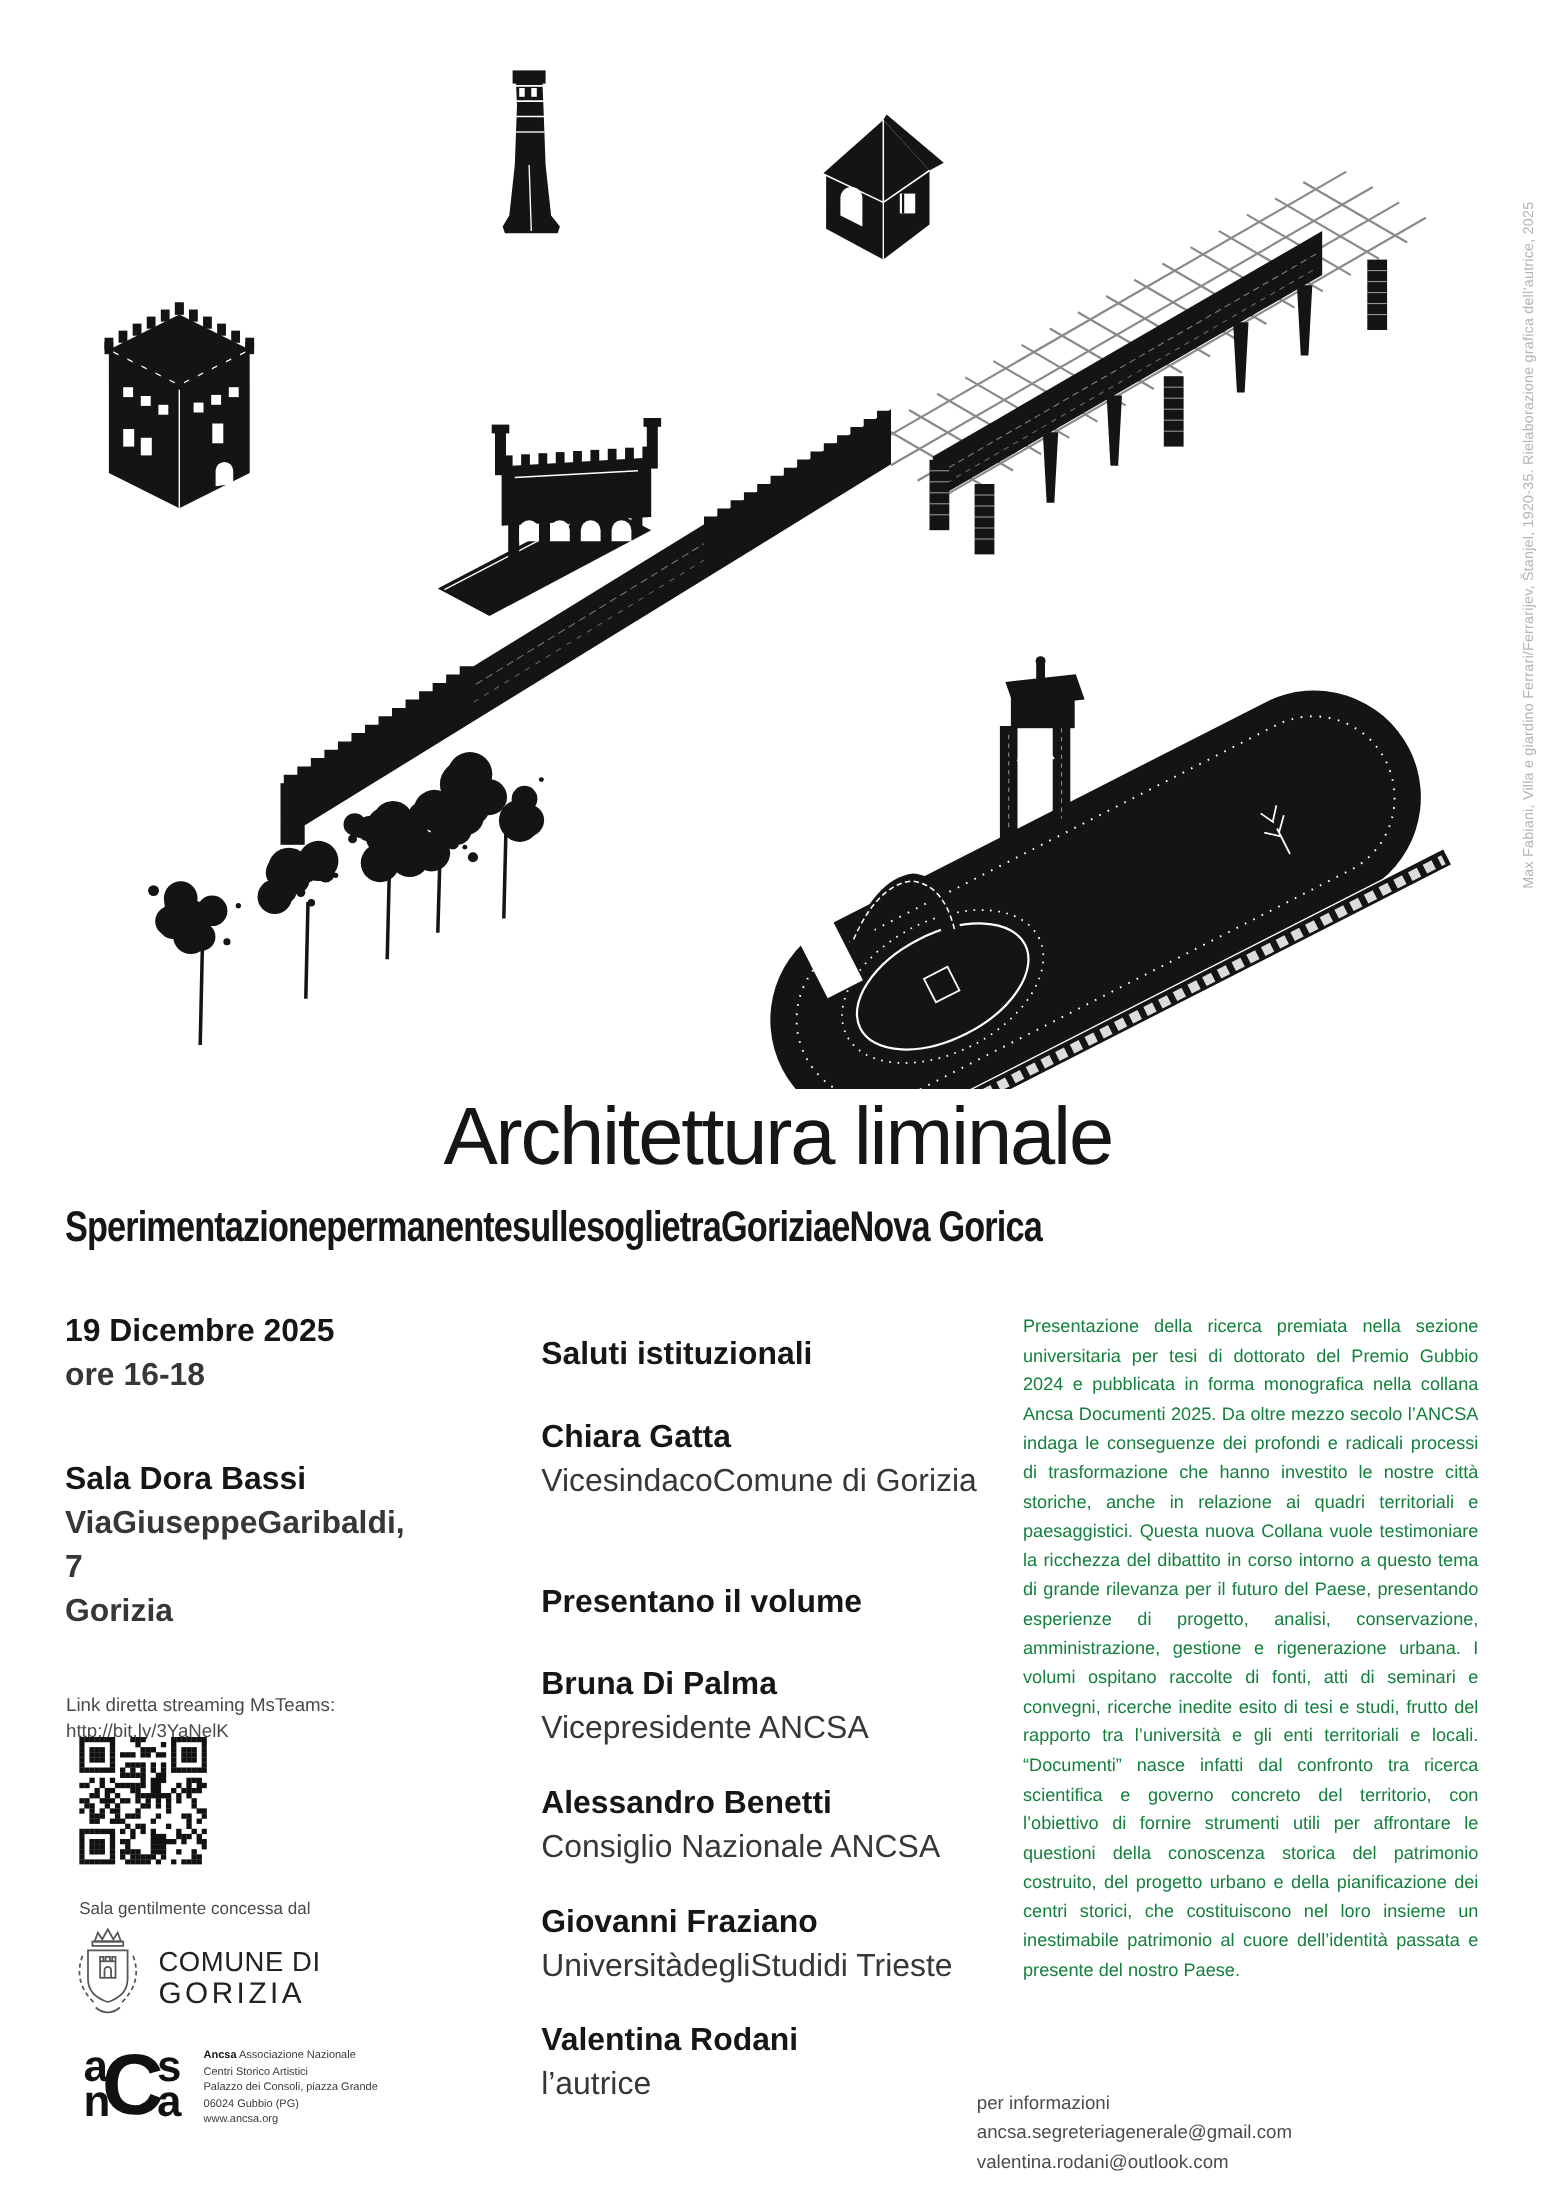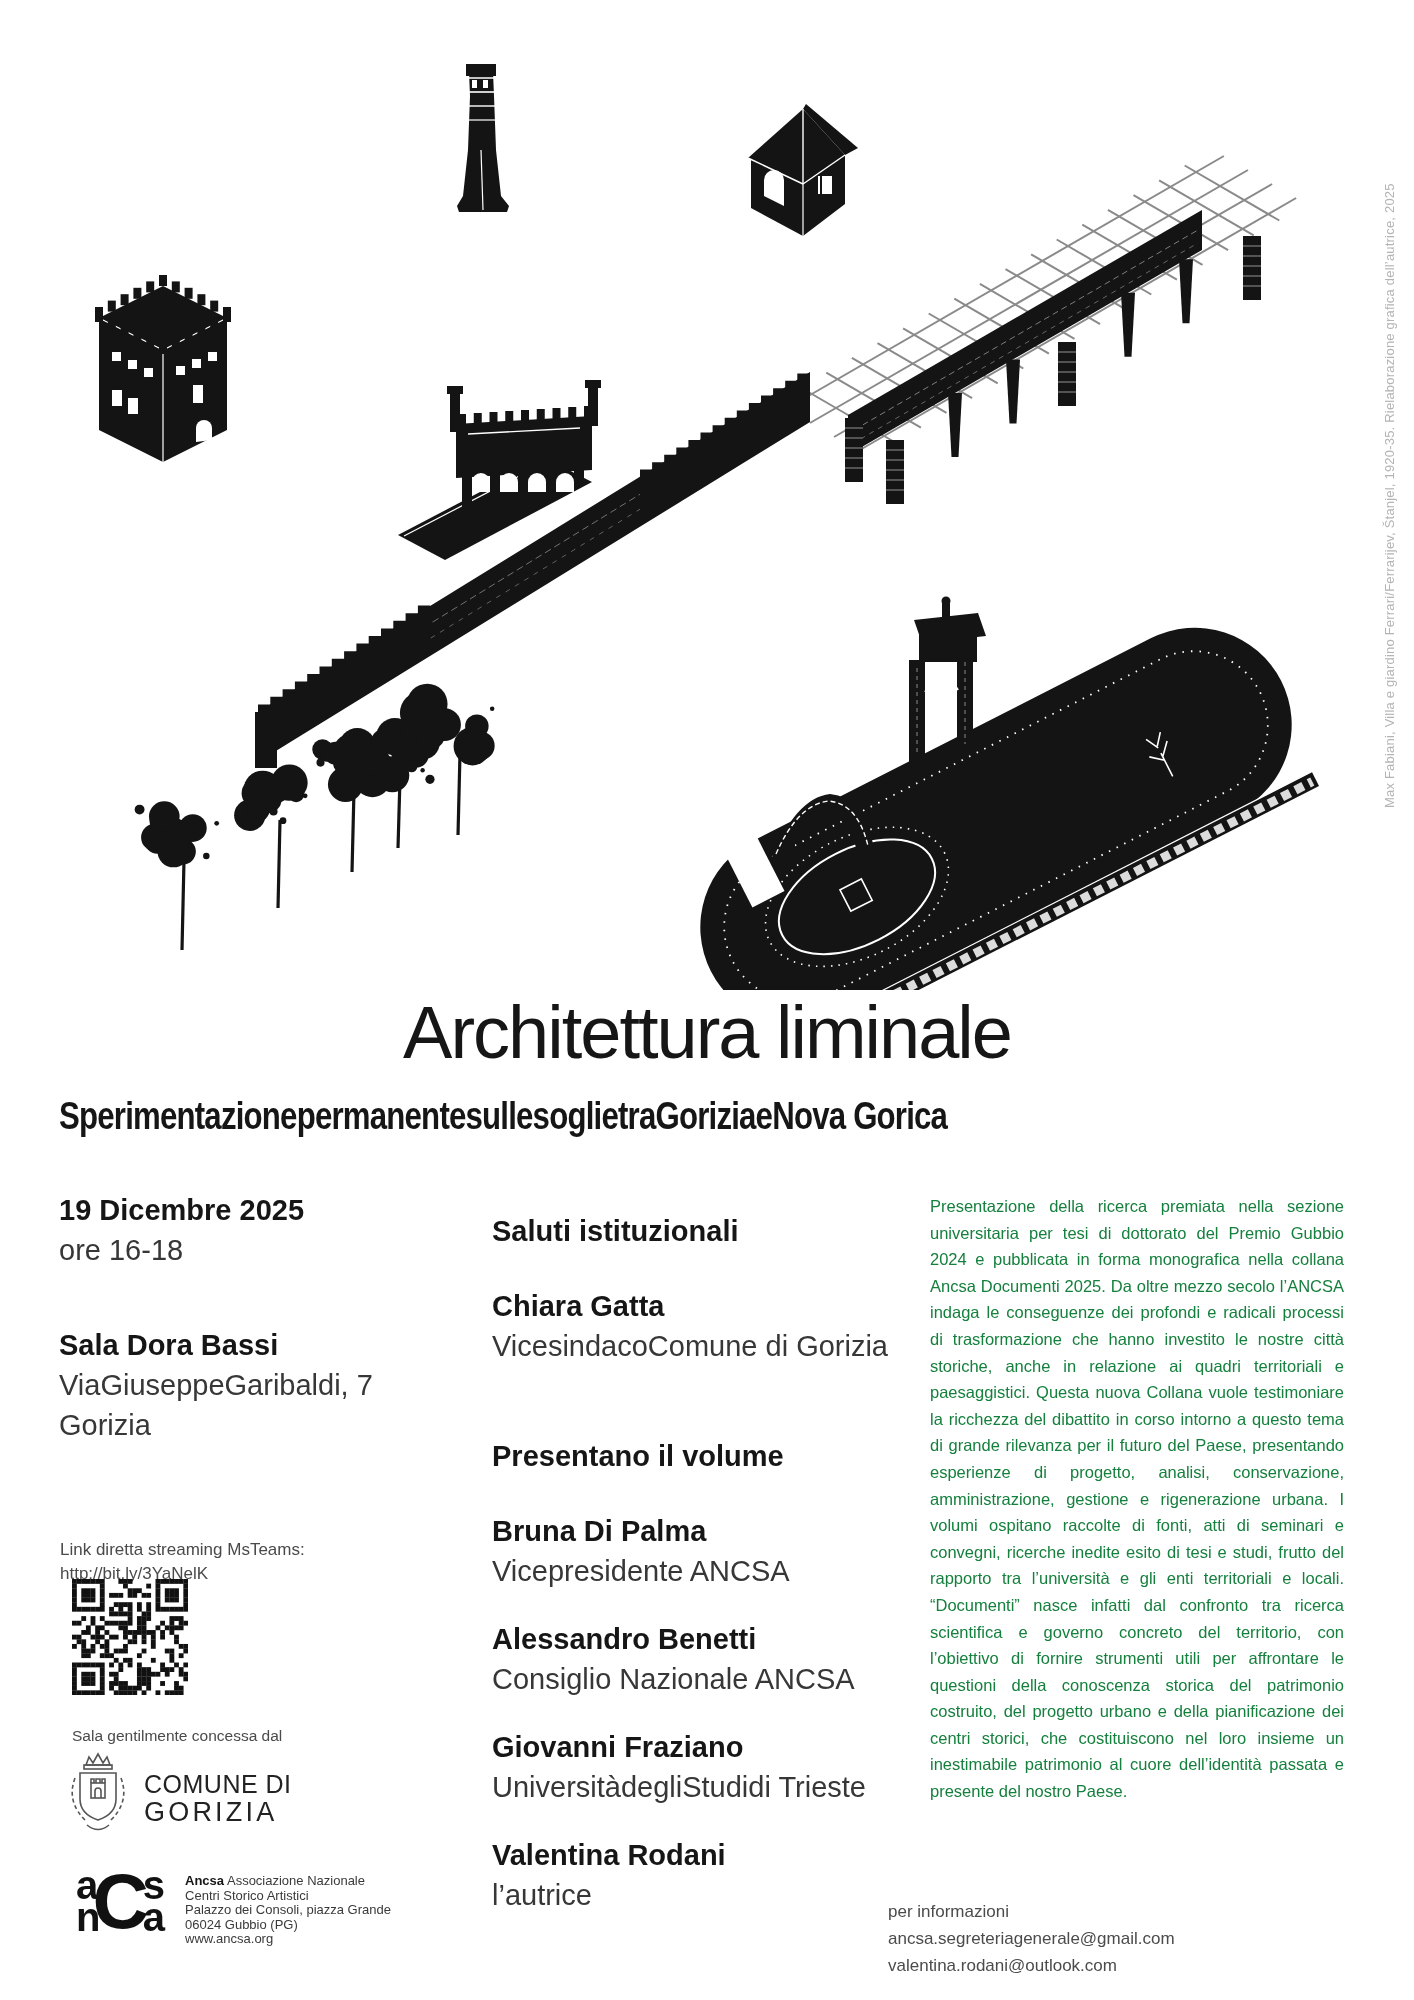--- a/index.html
+++ b/index.html
@@ -15,33 +15,33 @@
     position:absolute;top:994px;left:0;width:100%;text-align:center;
     font-size:74px;font-weight:400;color:#161616;letter-spacing:-2px;line-height:1.05;
   }
   .subtitle{
     position:absolute;top:1094px;left:59px;
     font-size:39px;font-weight:700;color:#161616;letter-spacing:-1px;
     transform:scaleX(.8);transform-origin:left top;white-space:nowrap;
   }
   .col-left{position:absolute;left:59px;top:1190px;width:330px;}
   .date-line{font-size:29px;font-weight:700;color:#161616;line-height:40px;}
-  .plain-line{font-size:29px;font-weight:400;color:#373737;line-height:40px;}
+  .plain-line{font-size:29px;font-weight:700;color:#373737;line-height:40px;}
   .venue-block{margin-top:55px;}
   .streaming{position:absolute;left:60px;top:1538px;font-size:17px;color:#4a4a4a;line-height:24px;}
   .qr{position:absolute;left:72px;top:1579px;width:116px;height:116px;}
   .concessa{position:absolute;left:72px;top:1727px;font-size:15.5px;color:#4a4a4a;}
   .comune-row{position:absolute;left:66px;top:1752px;display:flex;align-items:center;}
   .comune-text{margin-left:14px;color:#222;font-size:25px;line-height:28px;letter-spacing:.5px;}
   .comune-text .l2{letter-spacing:3.2px;font-size:27px;}
   .ancsa-row{position:absolute;left:76px;top:1856px;display:flex;}
   .ancsa-logo{display:flex;align-items:center;color:#111;font-weight:700;line-height:.8;}
   .ancsa-logo .side{display:flex;flex-direction:column;font-size:40px;letter-spacing:-2px;}
   .ancsa-logo .bigc{font-size:78px;margin:0 -6px;}
-  .ancsa-addr{margin-left:22px;font-size:13px;line-height:14.5px;color:#3a3a3a;padding-top:6px;margin-top:12px;}
+  .ancsa-addr{margin-left:22px;font-size:10px;line-height:14.5px;color:#3a3a3a;padding-top:6px;}
   .ancsa-addr b{color:#161616;}
   .col-mid{position:absolute;left:492px;top:1211px;width:430px;}
   .sec-title{font-size:29px;font-weight:700;color:#161616;line-height:40px;margin:0 0 35px 0;}
   .sec-title.second{margin-top:70px;}
   .speaker{margin-bottom:28px;}
   .speaker .name{font-size:29px;font-weight:700;color:#161616;line-height:40px;}
   .speaker .role{font-size:29px;font-weight:400;color:#373737;line-height:40px;}
   .col-right{position:absolute;left:930px;top:1193px;width:414px;}
   .desc{font-size:16.5px;line-height:26.6px;color:#15803d;text-align:justify;margin:0;}
   .info{position:absolute;left:888px;top:1898px;font-size:17px;line-height:27px;color:#4b4b4b;}

